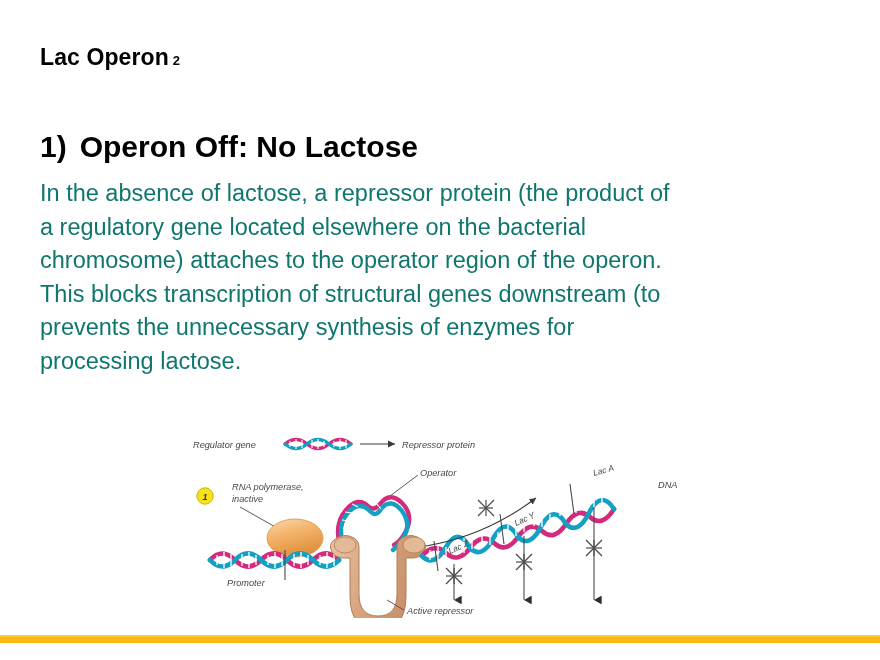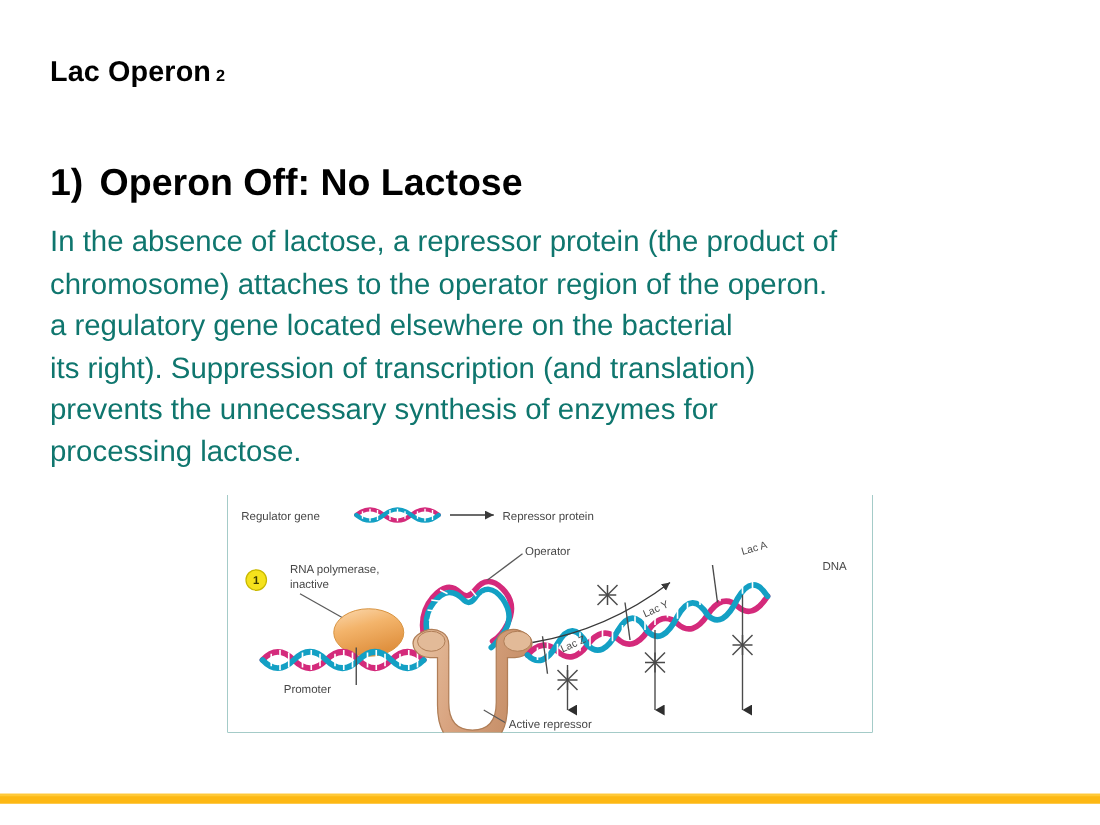--- a/index.html
+++ b/index.html
@@ -65,24 +65,25 @@
     line-height: 33.5px;
     font-weight: normal;
     color: #0f766e;
   }
   .body-text .ln { display: block; white-space: nowrap; }
 
   
   .figure {
     position: absolute;
     left: 182px;
-    top: 396px;
+    top: 428px;
     width: 516px;
     height: 190px;
-    background: #0f766e;
+    background: #f9a8d4;
+    font-style: italic;
   }
   .fig-svg { display: block; }
 
   .fig-label {
     font-family: "Liberation Sans", sans-serif;
     font-size: 9.2px;
     fill: #474747;
   }
   .fig-label-gene {
     font-family: "Liberation Sans", sans-serif;
@@ -121,23 +122,23 @@
   <div class="slide-title">
     <span>Lac Operon</span><span class="title-sub">2</span>
   </div>
 
   <div class="section-heading">
     <span class="num">1)</span><span>Operon Off: No Lactose</span>
   </div>
 
   <div class="body-text">
     <span class="ln">In the absence of lactose, a repressor protein (the product of</span>
+    <span class="ln">a regulatory gene located elsewhere on the bacterial</span>
     <span class="ln">chromosome) attaches to the operator region of the operon.</span>
-    <span class="ln">a regulatory gene located elsewhere on the bacterial</span>
-    <span class="ln">its right). Suppression of transcription (and translation)</span>
+    <span class="ln">This blocks transcription of structural genes downstream (to</span>
     <span class="ln">prevents the unnecessary synthesis of enzymes for</span>
     <span class="ln">processing lactose.</span>
   </div>
 
   <div class="figure">
     <svg class="fig-svg" width="516" height="190" viewBox="0 0 516 190" xmlns="http://www.w3.org/2000/svg">
       <defs>
         <linearGradient id="polyGrad" x1="0" y1="0" x2="0.4" y2="1">
           <stop offset="0%" stop-color="#FBD9B0"></stop>
           <stop offset="45%" stop-color="#F3B46B"></stop>

